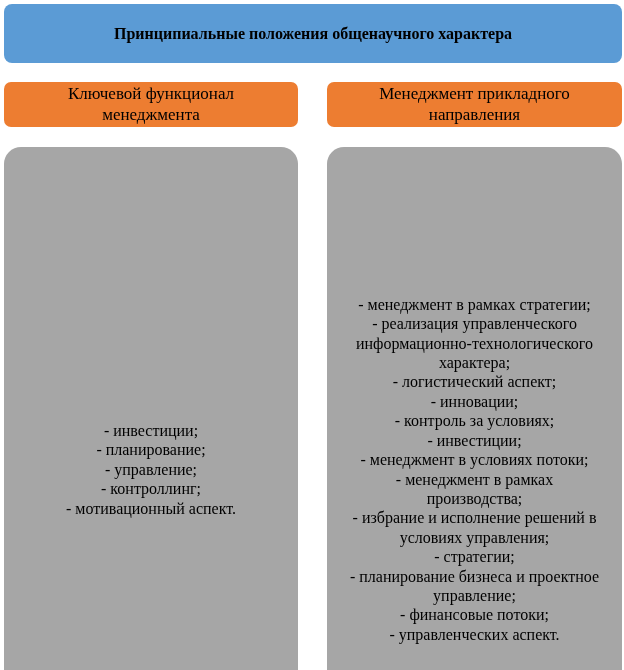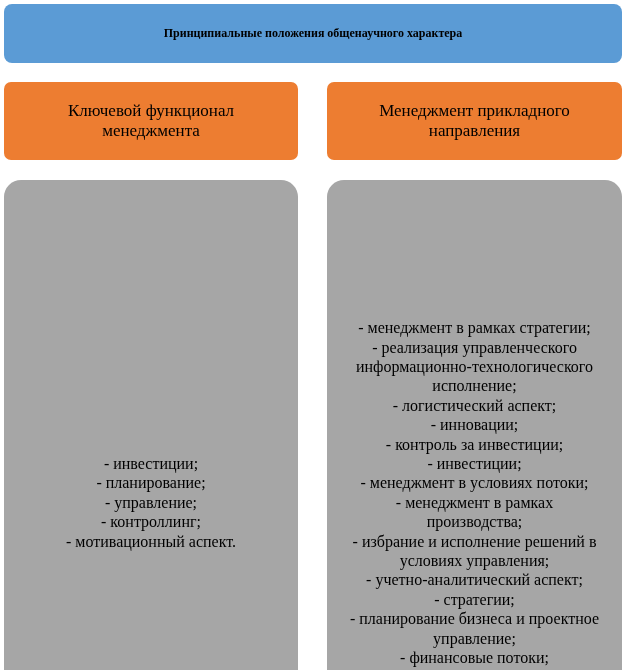--- a/index.html
+++ b/index.html
@@ -27,32 +27,32 @@
     width: 618px;
     height: 59px;
     background: var(--header-bg, #5b9bd5);
     border-radius: 8px;
     display: flex;
     align-items: center;
     justify-content: center;
   }
   .header-title {
     font-weight: 700;
-    font-size: 12px;
+    font-size: 16px;
     text-align: center;
     padding: 0 14px;
   }
   .col {
     position: absolute;
     top: 82px;
   }
   .col-left  { left: 4px;   width: 294px; }
   .col-right { left: 327px; width: 295px; border-radius: 13px; }
   .col-header {
-    height: 78px;
+    height: 45px;
     background: var(--accent-bg, #ed7d31);
     border-radius: 7px;
     display: flex;
     align-items: center;
     justify-content: center;
     text-align: center;
     font-size: 17px;
     line-height: 1.2;
     padding: 0 18px;
     box-sizing: border-box;
@@ -97,29 +97,28 @@
         <div class="list-item">- мотивационный аспект.</div>
       </div>
   </div>
 
   <div class="col col-right">
     <div class="col-header">
       <span>Менеджмент прикладного направления</span>
     </div>
     <div class="col-body">
         <div class="list-item">- менеджмент в рамках стратегии;</div>
-        <div class="list-item">- реализация управленческого информационно-технологического исполнение;</div>
+        <div class="list-item">- реализация управленческого информационно-технологического характера;</div>
         <div class="list-item">- логистический аспект;</div>
         <div class="list-item">- инновации;</div>
-        <div class="list-item">- контроль за инвестиции;</div>
+        <div class="list-item">- контроль за условиях;</div>
         <div class="list-item">- инвестиции;</div>
         <div class="list-item">- менеджмент в условиях потоки;</div>
         <div class="list-item">- менеджмент в рамках производства;</div>
         <div class="list-item">- избрание и исполнение решений в условиях управления;</div>
-        <div class="list-item">- учетно-аналитический аспект;</div>
         <div class="list-item">- стратегии;</div>
         <div class="list-item">- планирование бизнеса и проектное управление;</div>
         <div class="list-item">- финансовые потоки;</div>
         <div class="list-item">- управленческих аспект.</div>
       </div>
   </div>
 
 </div>
 
 </body></html>

